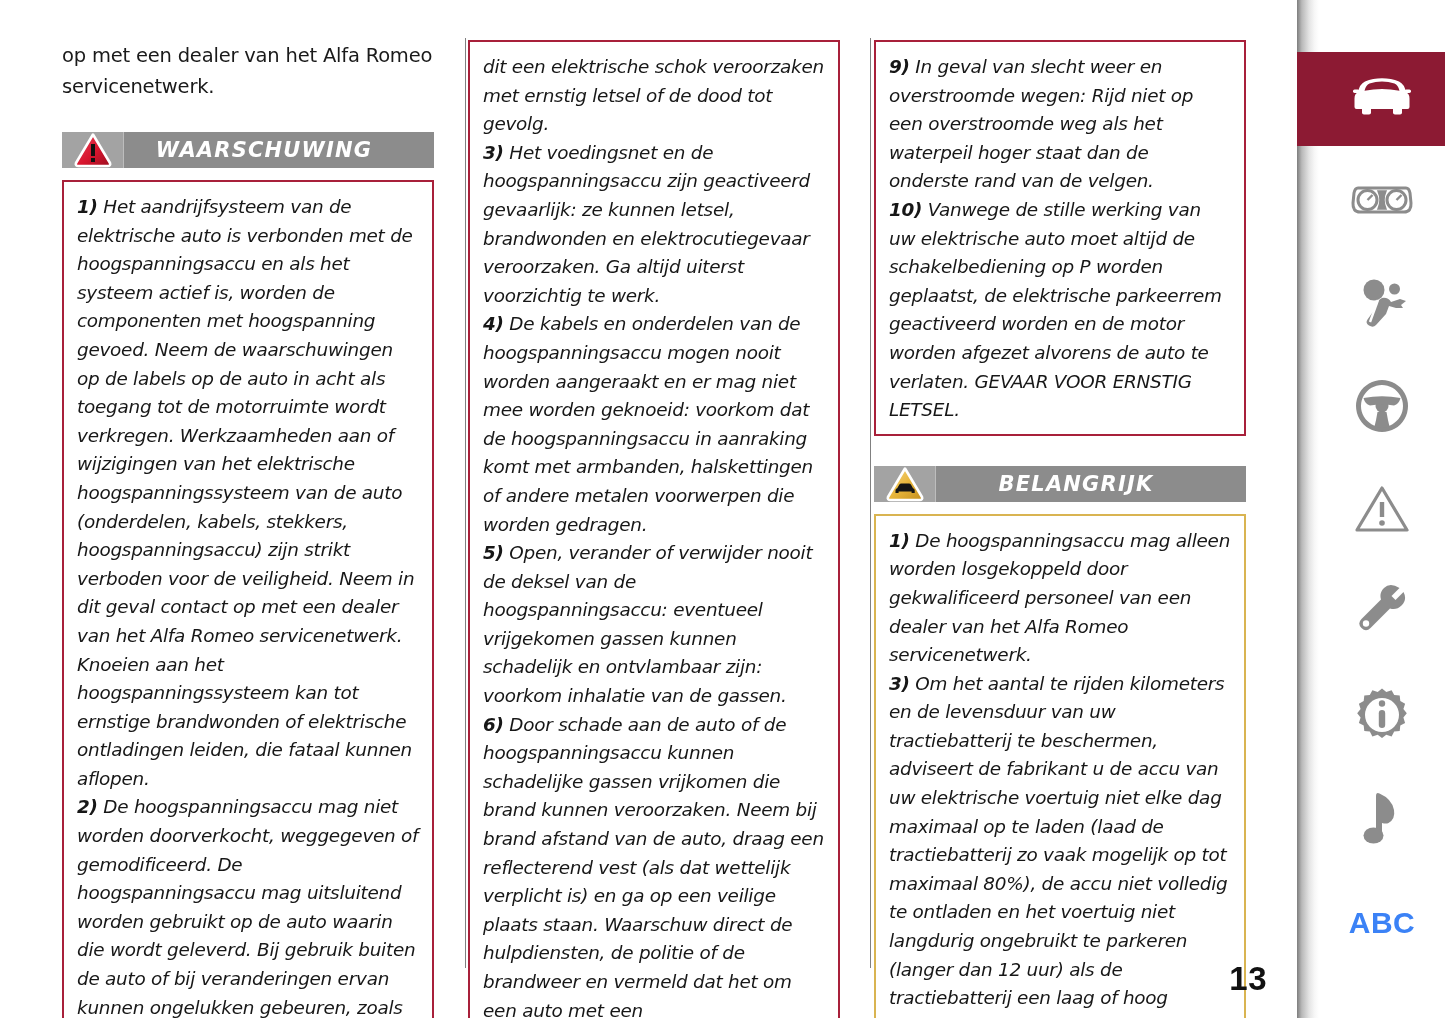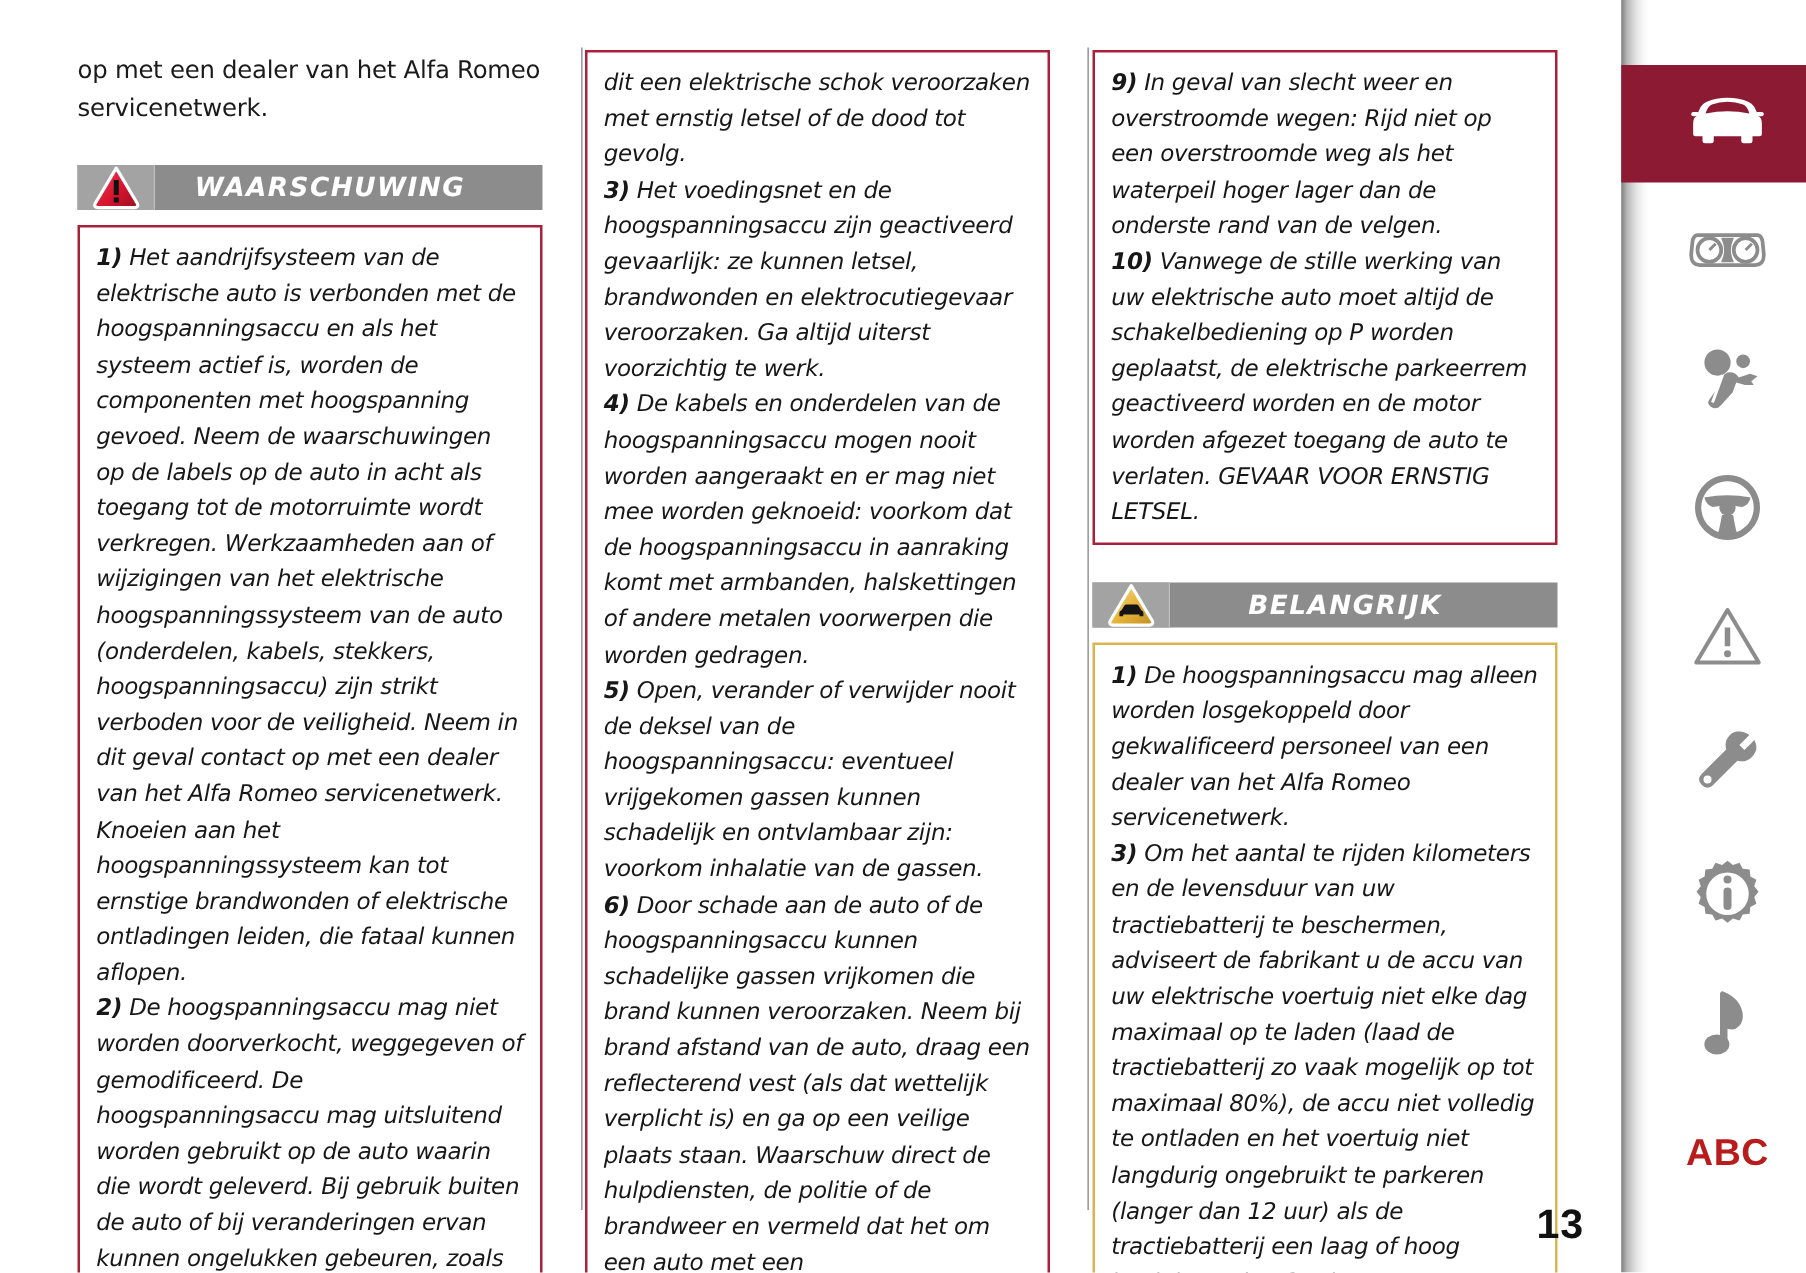--- a/index.html
+++ b/index.html
@@ -132,21 +132,21 @@
     background: #8c1a33;
     width: 148px;
     left: -22px;
     padding-left: 22px;
   }
   .sb-item .glyph { display: block; }
   .sb-abc {
     font-family: "Liberation Sans", sans-serif;
     font-weight: bold;
     font-size: 30px;
-    color: #b91c1c;
+    color: #3b82f6;
     letter-spacing: 0.5px;
   }
 
   
   .page-number {
     position: absolute;
     right: 178px; bottom: 20px;
     font-family: "Liberation Sans", sans-serif;
     font-weight: bold;
     font-size: 33px;
@@ -200,22 +200,22 @@
         <div class="para"><b>4)</b> <span>De kabels en onderdelen van de hoogspanningsaccu mogen nooit worden aangeraakt en er mag niet mee worden geknoeid: voorkom dat de hoogspanningsaccu in aanraking komt met armbanden, halskettingen of andere metalen voorwerpen die worden gedragen.</span></div>
         <div class="para"><b>5)</b> <span>Open, verander of verwijder nooit de deksel van de hoogspanningsaccu: eventueel vrijgekomen gassen kunnen schadelijk en ontvlambaar zijn: voorkom inhalatie van de gassen.</span></div>
         <div class="para"><b>6)</b> <span>Door schade aan de auto of de hoogspanningsaccu kunnen schadelijke gassen vrijkomen die brand kunnen veroorzaken. Neem bij brand afstand van de auto, draag een reflecterend vest (als dat wettelijk verplicht is) en ga op een veilige plaats staan. Waarschuw direct de hulpdiensten, de politie of de brandweer en vermeld dat het om een auto met een hoogspanningssysteem gaat.</span></div>
 
       </div>
     </div>
 
     <div class="col col-3">
 
       <div class="callout-box" style="margin-bottom:30px;">
-        <div class="para"><b>9)</b> <span>In geval van slecht weer en overstroomde wegen: Rijd niet op een overstroomde weg als het waterpeil hoger lager dan de onderste rand van de velgen.</span></div>
-        <div class="para"><b>10)</b> <span>Vanwege de stille werking van uw elektrische auto moet altijd de schakelbediening op P worden geplaatst, de elektrische parkeerrem geactiveerd worden en de motor worden afgezet toegang de auto te verlaten. GEVAAR VOOR ERNSTIG LETSEL.</span></div>
+        <div class="para"><b>9)</b> <span>In geval van slecht weer en overstroomde wegen: Rijd niet op een overstroomde weg als het waterpeil hoger staat dan de onderste rand van de velgen.</span></div>
+        <div class="para"><b>10)</b> <span>Vanwege de stille werking van uw elektrische auto moet altijd de schakelbediening op P worden geplaatst, de elektrische parkeerrem geactiveerd worden en de motor worden afgezet alvorens de auto te verlaten. GEVAAR VOOR ERNSTIG LETSEL.</span></div>
       </div>
 
       <div class="callout-head">
         <div class="ic-cell">
           <svg width="38" height="36" viewBox="0 0 38 36">
             <defs>
               <linearGradient id="yelg" x1="0" y1="0" x2="1" y2="1">
                 <stop offset="0%" stop-color="#f6d88a"></stop>
                 <stop offset="50%" stop-color="#e8b63c"></stop>
                 <stop offset="100%" stop-color="#c48f1d"></stop>

